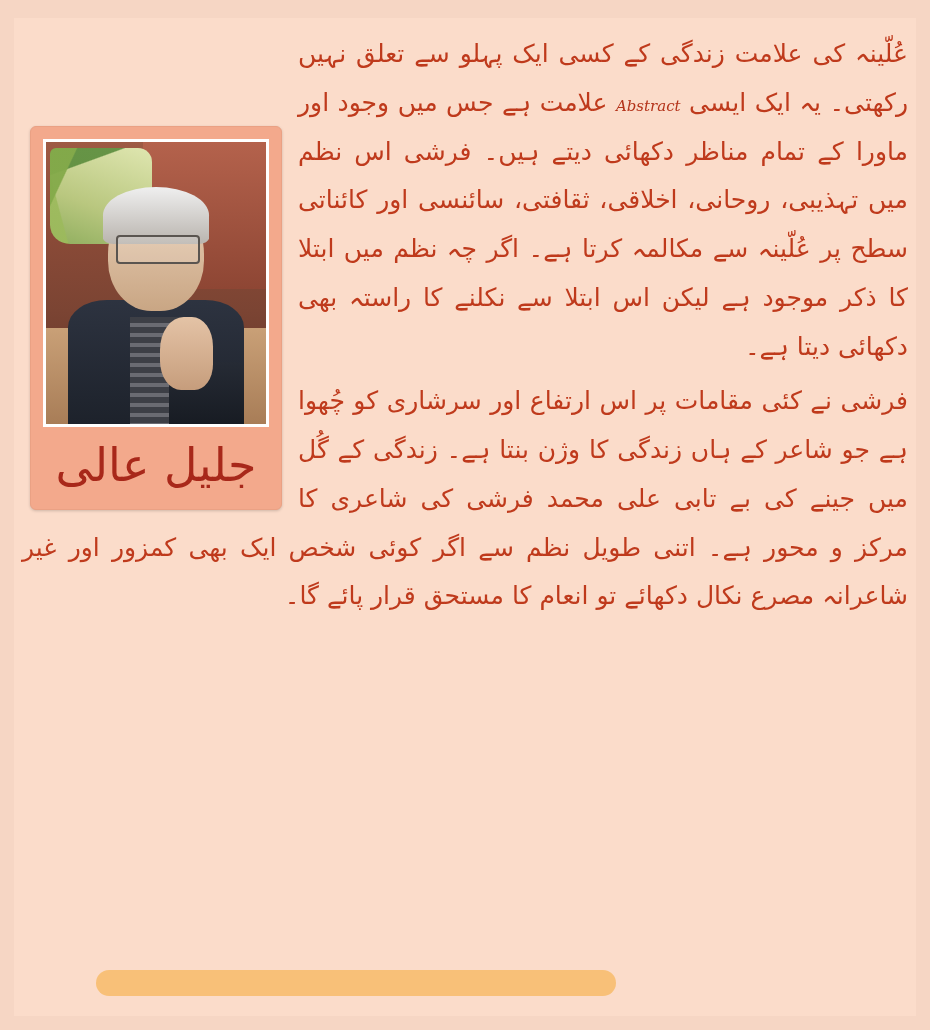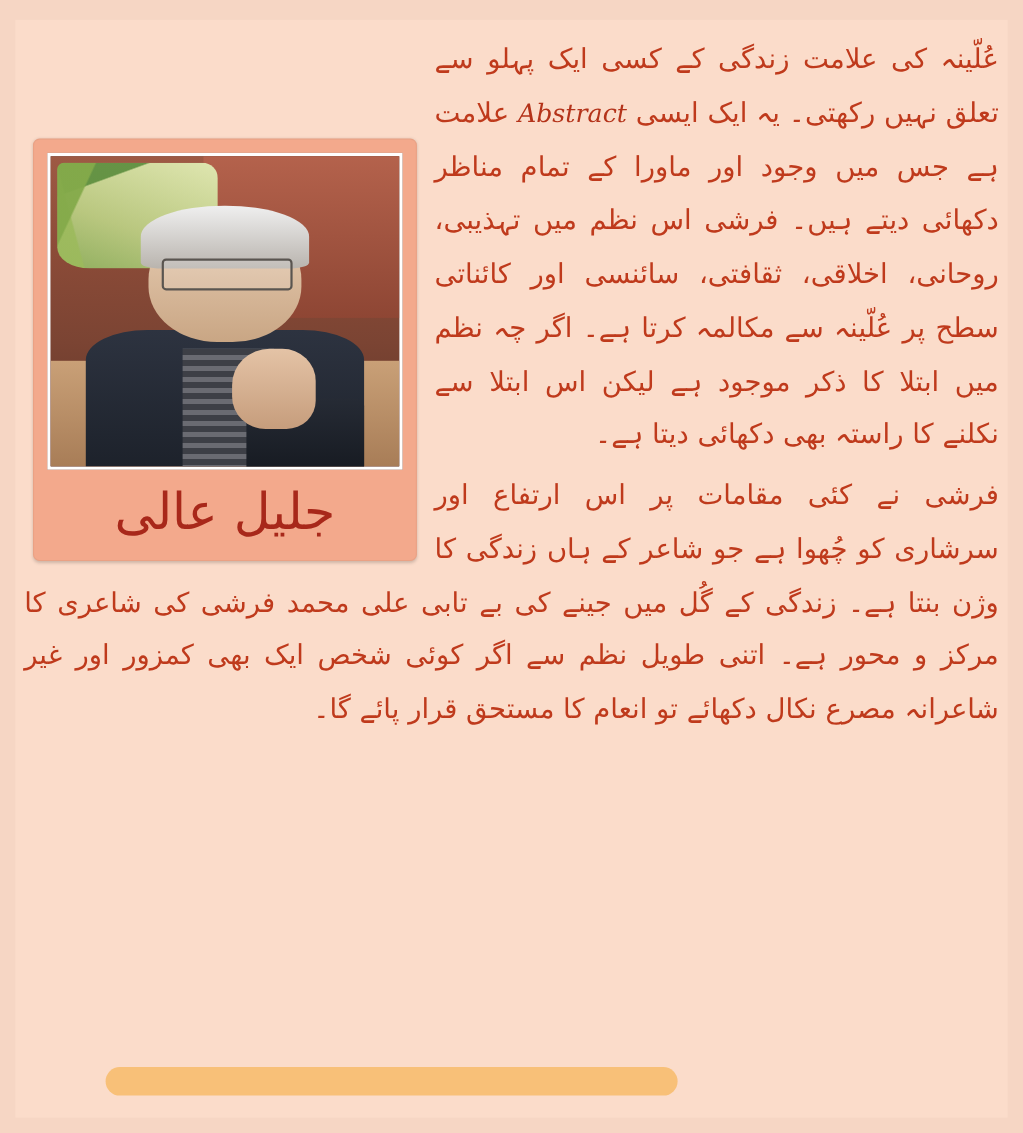--- a/index.html
+++ b/index.html
@@ -39,28 +39,28 @@
     line-height:1.95;
     letter-spacing:0px;
     color:#bf3a1c;
     margin:0 0 6px 0;
     text-align:justify;
     text-justify:inter-word;
   }
   .para .abstract{
     font-family:"DejaVu Serif","Liberation Serif",serif;
     font-style:italic;
-    font-size:23px;
+    font-size:15px;
     color:#b4331a;
   }
   
   .portrait-card{
     float:left;
     margin:96px 16px 10px 8px;
-    width:349px;
+    width:252px;
     background:#f3a98c;
     border:1px solid #eaa184;
     border-radius:6px;
     box-shadow:0 1px 3px rgba(0,0,0,0.18);
     padding:12px 12px 4px 12px;
     box-sizing:border-box;
     shape-outside:margin-box;
     text-align:center;
   }
   .photo-frame{

